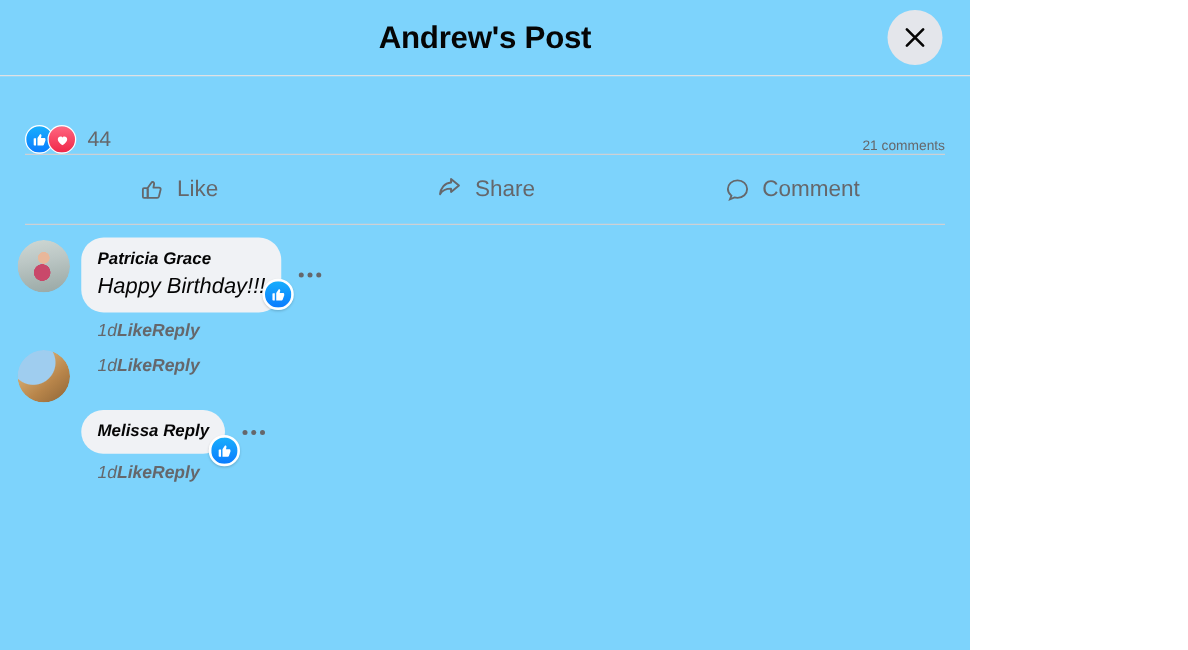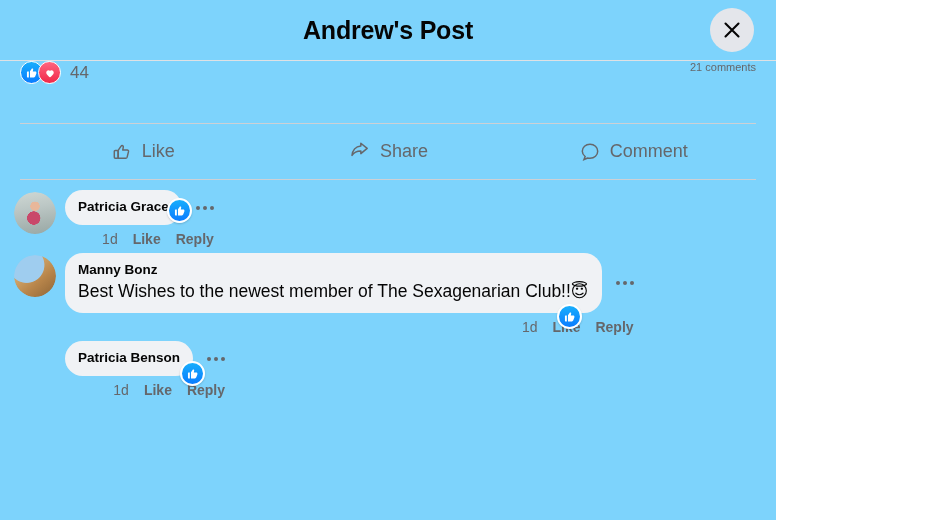--- a/index.html
+++ b/index.html
@@ -51,21 +51,21 @@
     align-items: center;
     justify-content: center;
     cursor: pointer;
   }
   .close-button svg { display: block; }
 
   
   .reaction-row {
     height: 62px;
     display: flex;
-    align-items: flex-start;
+    align-items: flex-end;
     padding: 0 20px;
     box-sizing: border-box;
   }
   .reaction-left {
     display: flex;
     align-items: center;
     cursor: pointer;
   }
   .reaction-pills {
     display: flex;
@@ -166,20 +166,21 @@
   }
   .av-melissa {
     background:
       radial-gradient(circle at 54% 48%, #e8c98d 0 22%, rgba(232,201,141,0) 24%),
       radial-gradient(circle at 53% 60%, #d8b municipal, rgba(0,0,0,0) 0),
       linear-gradient(120deg, #1d1f22 0%, #2c2f33 30%, #6a625a 55%, #24262a 100%);
   }
   .comment-body {
     margin-left: 9px;
     min-width: 0;
+    font-style: italic;
   }
   .bubble {
     position: relative;
     display: inline-block;
     background: #f0f2f5;
     border-radius: 18px;
     padding: 8px 13px 9px 13px;
     box-sizing: border-box;
   }
   .author {
@@ -209,24 +210,23 @@
     box-sizing: border-box;
     display: flex;
     align-items: center;
     justify-content: center;
     cursor: pointer;
     box-shadow: 0 1px 2px rgba(0,0,0,0.18);
   }
   .meta {
     display: flex;
     align-items: center;
-    gap: 15px;
+    gap: 0;
     margin: 6px 0 0 13px;
     font-size: 14px;
-    justify-content: flex-end;
   }
   .meta .time { color: #65676b; }
   .meta .act {
     color: #65676b;
     font-weight: bold;
     cursor: pointer;
   }
   .dots {
     display: flex;
     align-items: center;
@@ -302,20 +302,21 @@
   <div class="comments">
 
     <div class="comment">
       <div class="avatar">
         <div class="avatar-inner av-patricia"></div>
       </div>
       <div class="comment-body">
         <div style="display:flex; align-items:center; gap:14px;">
           <div class="bubble">
             <div class="author">Patricia Grace</div>
+            <div class="ctext">Happy Birthday!!!</div>
             <div class="badge-like" style="right:-10px; bottom:2px;">
               <svg width="13" height="13" viewBox="0 0 24 24">
                 <path fill="#fff" d="M9.2 21h7.4c1 0 1.9-.6 2.2-1.5l2-5.3c.1-.3.2-.6.2-.9v-1.5c0-1-.8-1.8-1.8-1.8h-4.8l.7-3.4c.1-.5 0-1-.3-1.4-.6-.8-1.8-.8-2.4 0L9.2 9.9V21zM4.6 21h2.5V10.2H4.6c-.6 0-1 .4-1 1v8.8c0 .6.4 1 1 1z"></path>
               </svg>
             </div>
           </div>
           <div class="dots">
               <span></span>
               <span></span>
               <span></span>
@@ -327,52 +328,36 @@
           <span class="act">Reply</span>
         </div>
       </div>
     </div>
 
     <div class="comment">
       <div class="avatar">
         <div class="avatar-inner av-manny"></div>
       </div>
       <div class="comment-body">
-        <div style="display:flex; align-items:center; gap:14px;">
-          <div class="bubble">
-            <div class="author">Manny Bonz</div>
-            <div class="ctext"><span>Best Wishes to the newest member of The Sexagenarian Club!!</span><span class="emoji">😇</span></div>
-            <div class="badge-like" style="right:20px; bottom:-16px;">
-              <svg width="13" height="13" viewBox="0 0 24 24">
-                <path fill="#fff" d="M9.2 21h7.4c1 0 1.9-.6 2.2-1.5l2-5.3c.1-.3.2-.6.2-.9v-1.5c0-1-.8-1.8-1.8-1.8h-4.8l.7-3.4c.1-.5 0-1-.3-1.4-.6-.8-1.8-.8-2.4 0L9.2 9.9V21zM4.6 21h2.5V10.2H4.6c-.6 0-1 .4-1 1v8.8c0 .6.4 1 1 1z"></path>
-              </svg>
-            </div>
-          </div>
-          <div class="dots">
-              <span></span>
-              <span></span>
-              <span></span>
-            </div>
-        </div>
         <div class="meta">
           <span class="time">1d</span>
           <span class="act">Like</span>
           <span class="act">Reply</span>
         </div>
       </div>
     </div>
 
     <div class="comment">
       <div class="avatar">
         <div class="avatar-inner av-melissa"></div>
       </div>
       <div class="comment-body">
         <div style="display:flex; align-items:center; gap:14px;">
           <div class="bubble">
-            <div class="author">Patricia Benson</div>
+            <div class="author">Melissa Reply</div>
             <div class="badge-like" style="right:-12px; bottom:-10px;">
               <svg width="13" height="13" viewBox="0 0 24 24">
                 <path fill="#fff" d="M9.2 21h7.4c1 0 1.9-.6 2.2-1.5l2-5.3c.1-.3.2-.6.2-.9v-1.5c0-1-.8-1.8-1.8-1.8h-4.8l.7-3.4c.1-.5 0-1-.3-1.4-.6-.8-1.8-.8-2.4 0L9.2 9.9V21zM4.6 21h2.5V10.2H4.6c-.6 0-1 .4-1 1v8.8c0 .6.4 1 1 1z"></path>
               </svg>
             </div>
           </div>
           <div class="dots">
               <span></span>
               <span></span>
               <span></span>

